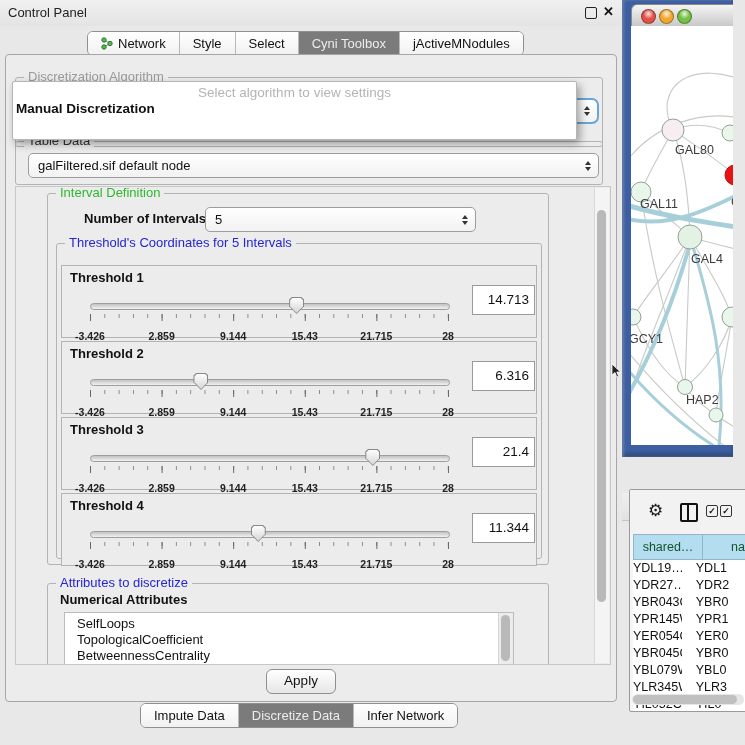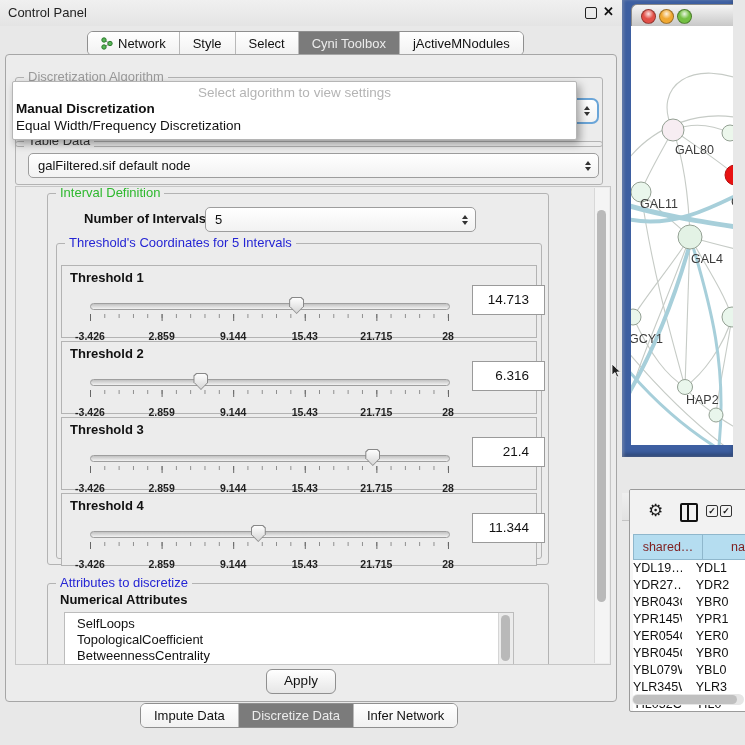--- a/index.html
+++ b/index.html
@@ -48,21 +48,21 @@
   .thumb b{position:absolute;inset:1px;background:linear-gradient(#fdfdfd,#d6d6d6);clip-path:polygon(18% 0,82% 0,100% 15%,100% 55%,50% 100%,0 55%,0 15%);}
   .ticks-minor{position:absolute;left:28px;top:48px;width:359px;height:4px;
       background-image:linear-gradient(90deg,#8a8a8a 0,#8a8a8a 1px,transparent 1px);
       background-size:calc((100% - 1px)/25) 100%;background-repeat:repeat-x;}
   .ticks-major{position:absolute;left:28px;top:48px;width:359px;height:7px;
       background-image:linear-gradient(90deg,#666 0,#666 1px,transparent 1px);
       background-size:calc((100% - 1px)/5) 100%;background-repeat:repeat-x;}
   .scale-labels{position:absolute;left:28px;top:56px;width:358px;height:12px;}
   .scale-label{position:absolute;transform:translateX(-50%);font-size:10.5px;font-weight:bold;color:#222;white-space:nowrap;margin-top:8px;}
   .value-box{position:absolute;left:410px;top:19px;width:56px;height:28px;background:#fff;border:1px solid #9a9a9a;
-             font-size:13.5px;text-align:right;line-height:28px;padding-right:15px;color:#111;}
+             font-size:13.5px;text-align:right;line-height:28px;padding-right:5px;color:#111;}
   
   .attr-list{position:absolute;left:16px;top:28px;width:448px;height:120px;background:#fff;border:1px solid #bcbcbc;overflow:hidden;}
   .attr-item{font-size:13px;line-height:16px;padding-left:12px;color:#111;}
   .attr-scroll{position:absolute;right:0;top:0;width:14px;height:100%;background:#ececec;border-left:1px solid #d5d5d5;}
   .attr-scroll .thumb-v{position:absolute;left:2px;top:2px;width:9px;height:46px;background:#b9b9b9;border-radius:5px;}
   .apply-btn{position:absolute;left:260px;top:614px;width:68px;height:23px;background:linear-gradient(#ffffff,#e6e6e6);
              border:1px solid #8f8f8f;border-radius:6px;font-size:13.5px;text-align:center;line-height:22px;color:#111;}
   
   .net-window{position:absolute;left:622px;top:0;width:111px;height:457px;background:#3d5fa1;
               box-shadow:inset 2px 0 3px rgba(255,255,255,.25), inset 0 -3px 4px rgba(0,0,0,.3);}
@@ -78,21 +78,21 @@
   .tp-box{position:absolute;left:629px;top:489px;width:116px;height:221px;background:#f6f6f6;border:1px solid #9a9a9a;
           border-radius:2px;overflow:hidden;}
   .tp-toolbar{position:absolute;left:0;top:0;right:0;height:44px;background:#f2f2f2;}
   .gear{position:absolute;left:18px;top:11px;font-size:17px;color:#1a1a1a;line-height:20px;}
   .col-icon{position:absolute;left:50px;top:13px;width:14px;height:15px;border:2px solid #111;border-radius:2px;}
   .col-icon::after{content:"";position:absolute;left:5px;top:0;width:2px;height:100%;background:#111;}
   .cb{position:absolute;top:15px;width:10px;height:10px;border:1.5px solid #333;border-radius:2px;
       font-size:9px;line-height:10px;text-align:center;color:#111;font-weight:bold;}
   .tp-headrow{position:absolute;left:3px;top:44px;height:26px;display:flex;}
   .tp-hcell{background:#b5ddf0;border:1px solid #8fb7cc;border-left:none;font-size:12.5px;display:flex;
-            align-items:center;justify-content:center;color:#7f1d1d;}
+            align-items:center;justify-content:center;color:#14532d;}
   .tp-hcell:first-child{border-left:1px solid #8fb7cc;}
   .tp-rows{position:absolute;left:3px;top:70px;right:0;}
   .tp-row{display:flex;height:17px;background:#fff;}
   .tp-cell{font-size:12.5px;line-height:17px;color:#111;white-space:nowrap;overflow:hidden;}
   .tp-cell.c1{width:68px;text-align:center;}
   .tp-cell.c2{width:70px;padding-left:14px;}
   .hscroll{position:absolute;left:2px;top:204px;width:112px;height:11px;background:#e6e6e6;border-radius:6px;z-index:5;}
   .hscroll .thumb-h{position:absolute;left:1px;top:1px;width:104px;height:9px;background:#c0c0c0;border-radius:5px;}
   .cursor{position:absolute;left:611px;top:364px;z-index:50;}
 </style>
@@ -140,21 +140,20 @@
         <span class="stepper">
             <i class="tri-up"></i>
             <i class="tri-down"></i>
           </span>
       </div>
     </div>
 
     <div class="algo-popup">
       <div class="popup-hint">Select algorithm to view settings</div>
       <div class="popup-item bold">Manual Discretization</div>
-      <div class="popup-item">Equal Width/Frequency Discretization</div>
     </div>
 
     <div class="groupbox" style="left:9px;top:86px;width:586px;height:42px;">
       <span class="group-title" style="color:#333;">Table Data</span>
       <div class="combo" style="left:12px;top:11px;width:560px;height:23px;">
         <span>galFiltered.sif default node</span>
         <span class="stepper">
             <i class="tri-up"></i>
             <i class="tri-down"></i>
           </span>

